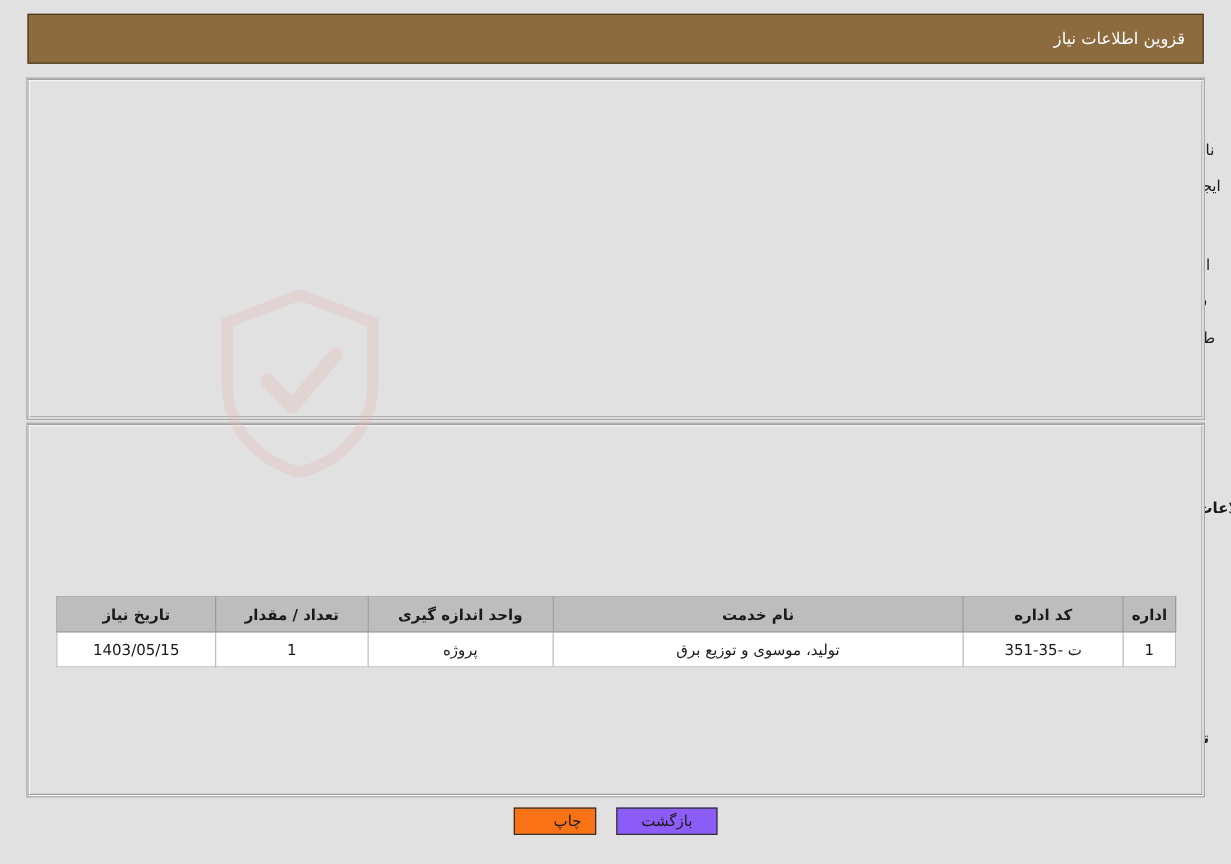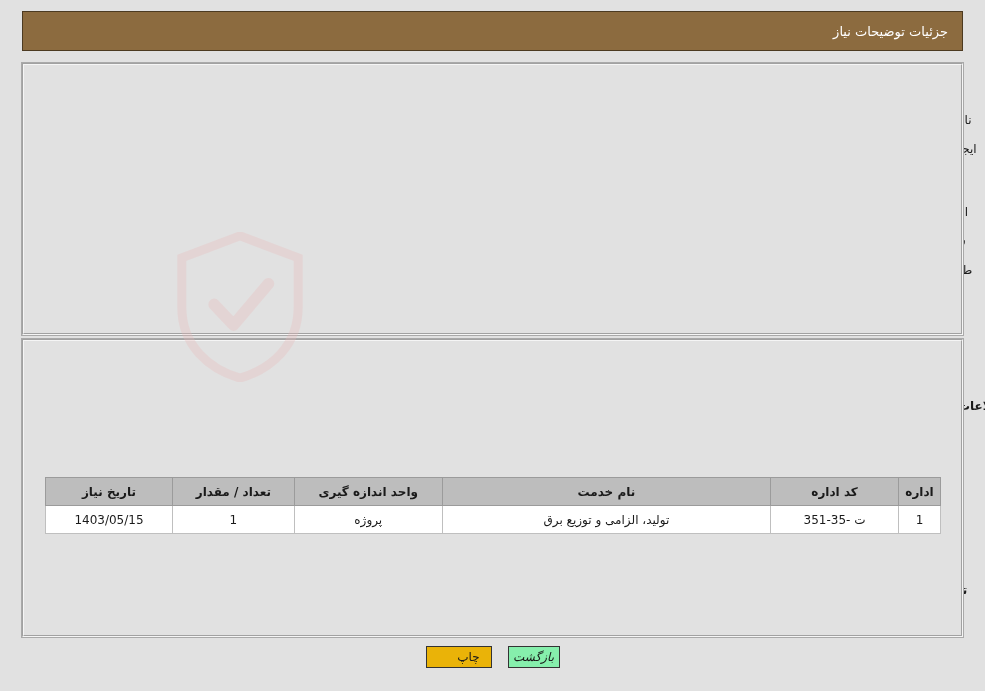--- a/index.html
+++ b/index.html
@@ -233,35 +233,35 @@
   .btn {
     border: 1px solid #333333;
     font-size: 12px;
     font-family: "DejaVu Sans", "Liberation Sans", sans-serif;
     padding: 3px 0;
     width: 66px;
     text-align: center;
     cursor: pointer;
     color: #1a1a1a;
   }
-  .btn-print  { background: #eab308; padding-left: 20px; }
-  .btn-back   { background: #86efac; width: 52px; font-style: italic; }
+  .btn-print  { background: #f97316; padding-left: 20px; }
+  .btn-back   { background: #8b5cf6; width: 81px; }
 </style>
 </head>
 <body>
 
 <div class="watermark">
   <svg class="wm-shield" viewBox="0 0 100 116">
     <path d="M50 3 L95 20 L95 58 C95 88 74 106 50 113 C26 106 5 88 5 58 L5 20 Z" fill="none" stroke="#e8b9b9" stroke-width="7"></path>
     <path d="M30 56 L45 72 L72 40" fill="none" stroke="#e8b9b9" stroke-width="9" stroke-linecap="round" stroke-linejoin="round"></path>
   </svg>
 </div>
 
 <div class="page-header">
-  <span>جزئیات توضیحات نیاز</span>
+  <span>قزوین اطلاعات نیاز</span>
 </div>
 
 <div class="panel" id="panel-top"></div>
 
 <div class="lbl" style="left:893px; top:84px; width:70px;">شماره نیاز:</div>
 <div class="fld center ltr" style="left:613px; top:80px; width:190px; height:21px;">1103000045000505</div>
 
 <div class="lbl" style="left:290px; top:84px;">تاریخ و ساعت اعلان عمومی:</div>
 <div class="fld center ltr" style="left:104px; top:80px; width:182px; height:21px;">10:23 - 1403/05/11</div>
 
@@ -336,21 +336,21 @@
       <th style="width:329px;">نام خدمت</th>
       <th style="width:148px;">واحد اندازه گیری</th>
       <th style="width:122px;">تعداد / مقدار</th>
       <th style="width:127px;">تاریخ نیاز</th>
     </tr>
   </thead>
   <tbody>
     <tr>
       <td class="num">1</td>
       <td>ت -35-351</td>
-      <td>تولید، الزامی و توزیع برق</td>
+      <td>تولید، موسوی و توزیع برق</td>
       <td>پروژه</td>
       <td class="num">1</td>
       <td class="num">1403/05/15</td>
     </tr>
   </tbody>
 </table>
 
 <div class="lbl lbl-b" style="left:866px; top:583px;">توضیحات خریدار:</div>
 <div class="ta" style="left:75px; top:549px; width:776px; height:80px;">
   <span>تکمیل فرمهای استعلام الزامی است.</span>

